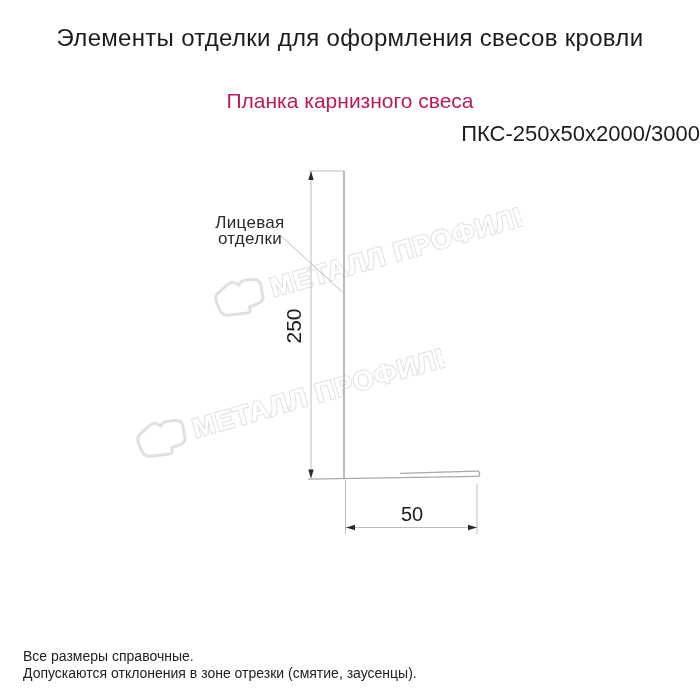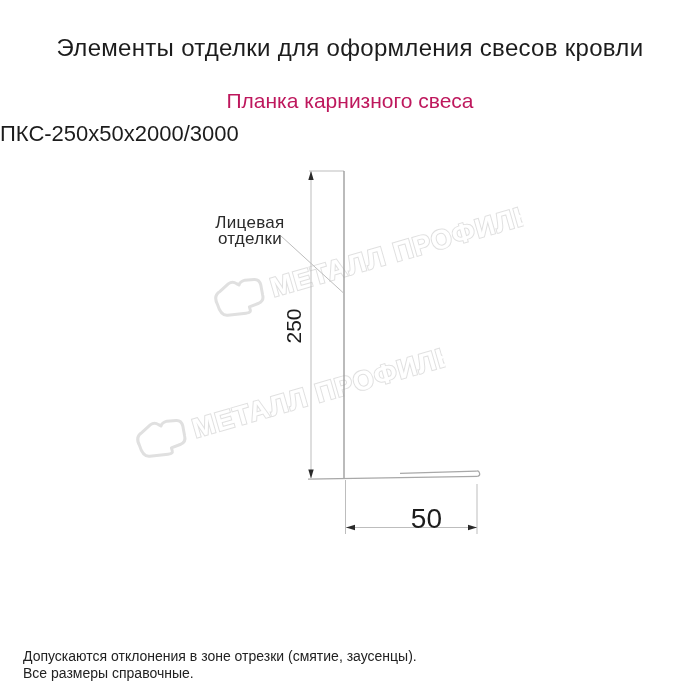--- a/index.html
+++ b/index.html
@@ -3,42 +3,42 @@
 <meta charset="utf-8">
 <style>
   html,body{margin:0;padding:0;}
   body{
     width:700px;height:700px;position:relative;background:#ffffff;
     font-family:"Liberation Sans", sans-serif;color:#1f1f1f;overflow:hidden;
   }
   .abs{position:absolute;}
   .page-title{
     left:0;right:0;top:24px;text-align:center;
-    font-size:24px;letter-spacing:.3px;color:#1c1c1c;margin-top:10px;
+    font-size:24px;letter-spacing:.3px;color:#1c1c1c;
   }
   .product-name{
     left:0;right:0;top:89px;text-align:center;
     font-size:21px;color:#be185d;
   }
   .product-code{
-    left:0;right:0;top:121px;text-align:left;
-    font-size:22px;color:#1c1c1c;
+    left:0;right:0;top:121px;text-align:right;
+    font-size:22px;color:#1c1c1c;padding-left:16px;
   }
   .face-label{
     left:202px;top:215px;width:96px;text-align:center;
     font-size:17px;line-height:16px;color:#2b2b2b;letter-spacing:.3px;
   }
   .dim-250{
     left:264px;top:314px;width:60px;text-align:center;
     font-size:21px;color:#1c1c1c;
     transform:rotate(-90deg);transform-origin:center;
   }
   .dim-50{
-    left:382px;top:503px;width:60px;text-align:right;
-    font-size:28px;color:#1c1c1c;
+    left:382px;top:503px;width:60px;text-align:center;
+    font-size:20px;color:#1c1c1c;
   }
   .footer-notes{
     left:23px;top:648px;font-size:14px;line-height:17px;color:#222;
   }
   .watermark{
     display:flex;align-items:center;gap:6px;width:322px;height:62px;
     transform:rotate(-16deg);pointer-events:none;
   }
   .wm-1{left:205px;top:229px;}
   .wm-2{left:127px;top:370px;}
@@ -94,15 +94,15 @@
 </svg>
 
 <div class="abs face-label">
   <div>Лицевая</div>
   <div>отделки</div>
 </div>
 <div class="abs dim-250">250</div>
 <div class="abs dim-50">50</div>
 
 <div class="abs footer-notes">
+  <div>Все размеры справочные.</div>
   <div>Допускаются отклонения в зоне отрезки (смятие, заусенцы).</div>
-  <div>Все размеры справочные.</div>
 </div>
 
 </body></html>

